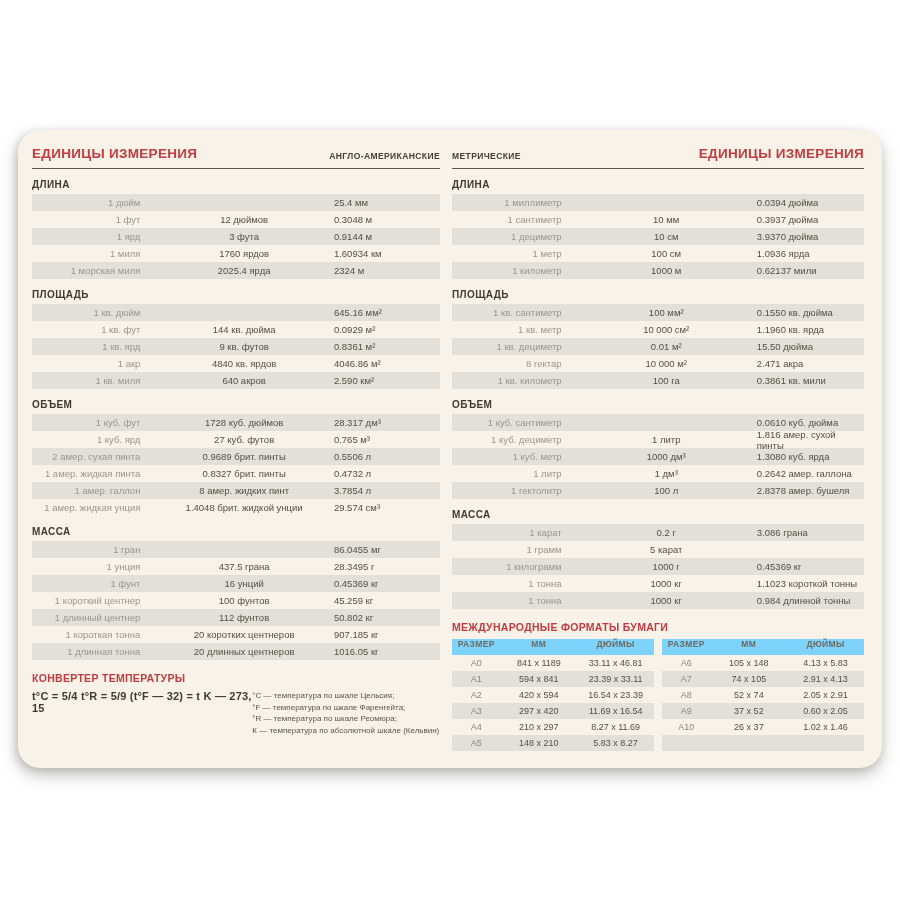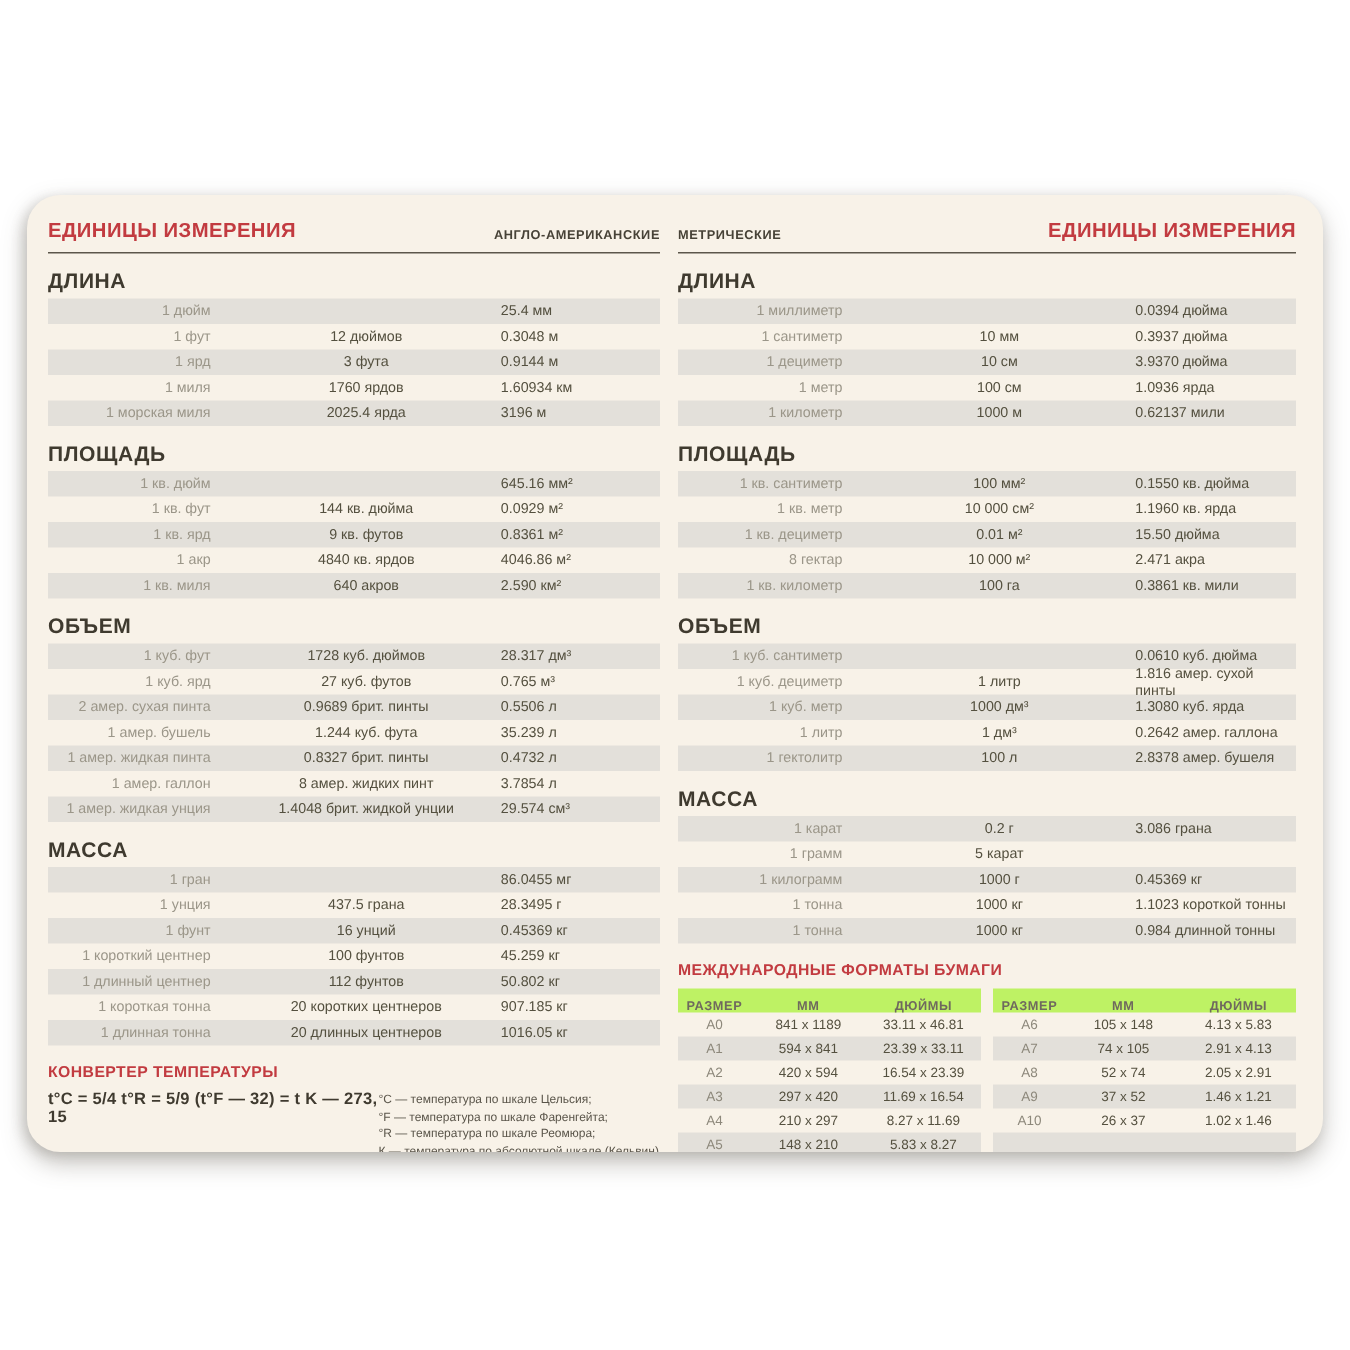--- a/index.html
+++ b/index.html
@@ -15,39 +15,39 @@
   .col { width:412px; display:flex; flex-direction:column; }
 
   .colhead {
     display:flex; justify-content:space-between; align-items:flex-end;
     border-bottom:1.5px solid #5c564b; padding-bottom:7px;
   }
   .title-red { color:#c23b40; font-weight:700; font-size:13.5px; letter-spacing:.3px; }
   .subtle    { color:#474237; font-weight:700; font-size:8.5px; letter-spacing:.4px; }
 
   .section { margin-top:10px; }
-  .sec-head { color:#3f3a2f; font-weight:700; font-size:14px; letter-spacing:.4px; margin-bottom:4px; }
+  .sec-head { color:#3f3a2f; font-weight:700; font-size:10px; letter-spacing:.4px; margin-bottom:4px; }
 
   .rows .trow { display:flex; align-items:center; height:17px; font-size:9.5px; color:#54503f; }
   .rows .trow:nth-child(odd) { background:#e3e0da; }
   .rows .cell.c0 { width:30%; text-align:right; padding-right:14px; color:#9b9689; }
   .rows .cell.c1 { width:44%; text-align:center; }
   .rows .cell.c2 { width:26%; text-align:left; }
 
   .temp { margin-top:12px; }
   .temp-head { color:#c23b40; font-weight:700; font-size:10.5px; letter-spacing:.3px; margin-bottom:6px; }
   .temp-body { display:flex; }
   .temp-formula { flex:0 0 54%; font-weight:700; font-size:11px; color:#3f3a2f; letter-spacing:.2px; }
   .temp-legend { flex:1; font-size:8px; color:#5a554a; line-height:1.45; }
 
   .paper { margin-top:12px; }
   .paper-head { color:#c23b40; font-weight:700; font-size:10.5px; letter-spacing:.3px; margin-bottom:6px; }
   .paper-tables { display:flex; gap:8px; }
   .ptable { width:202px; }
-  .phead { display:flex; align-items:flex-end; height:16px; background:#bef264; font-weight:700; font-size:8.5px; color:#6f695e; letter-spacing:.4px; }
+  .phead { display:flex; align-items:flex-start; height:16px; background:#7dd3fc; font-weight:700; font-size:8.5px; color:#6f695e; letter-spacing:.4px; }
   .prows .trow { display:flex; align-items:center; height:16px; font-size:9px; color:#54503f;justify-content:flex-end; }
   .prows .trow:nth-child(even) { background:#e3e0da; }
   .pc0, .prows .cell.c0 { width:24%; text-align:center; padding:0; color:inherit; }
   .pc1, .prows .cell.c1 { width:38%; text-align:center; }
   .pc2, .prows .cell.c2 { width:38%; text-align:center; }
   .prows .cell.c0 { color:#8d887b; }
 </style>
 </head>
 <body>
 
@@ -79,21 +79,21 @@
               <span class="cell c2">0.9144 м</span>
             </div>
             <div class="trow">
               <span class="cell c0">1 миля</span>
               <span class="cell c1">1760 ярдов</span>
               <span class="cell c2">1.60934 км</span>
             </div>
             <div class="trow">
               <span class="cell c0">1 морская миля</span>
               <span class="cell c1">2025.4 ярда</span>
-              <span class="cell c2">3196 м</span>
+              <span class="cell c2">2324 м</span>
             </div>
           </div>
       </div>
 
       <div class="section">
         <div class="sec-head">ПЛОЩАДЬ</div>
         <div class="rows">
             <div class="trow">
               <span class="cell c0">1 кв. дюйм</span>
               <span class="cell c1"></span>
@@ -132,25 +132,20 @@
             </div>
             <div class="trow">
               <span class="cell c0">1 куб. ярд</span>
               <span class="cell c1">27 куб. футов</span>
               <span class="cell c2">0.765 м³</span>
             </div>
             <div class="trow">
               <span class="cell c0">2 амер. сухая пинта</span>
               <span class="cell c1">0.9689 брит. пинты</span>
               <span class="cell c2">0.5506 л</span>
-            </div>
-            <div class="trow">
-              <span class="cell c0">1 амер. бушель</span>
-              <span class="cell c1">1.244 куб. фута</span>
-              <span class="cell c2">35.239 л</span>
             </div>
             <div class="trow">
               <span class="cell c0">1 амер. жидкая пинта</span>
               <span class="cell c1">0.8327 брит. пинты</span>
               <span class="cell c2">0.4732 л</span>
             </div>
             <div class="trow">
               <span class="cell c0">1 амер. галлон</span>
               <span class="cell c1">8 амер. жидких пинт</span>
               <span class="cell c2">3.7854 л</span>
@@ -408,21 +403,21 @@
                   <span class="cell c2">2.91 x 4.13</span>
                 </div>
                 <div class="trow">
                   <span class="cell c0">A8</span>
                   <span class="cell c1">52 x 74</span>
                   <span class="cell c2">2.05 x 2.91</span>
                 </div>
                 <div class="trow">
                   <span class="cell c0">A9</span>
                   <span class="cell c1">37 x 52</span>
-                  <span class="cell c2">1.46 x 1.21</span>
+                  <span class="cell c2">0.60 x 2.05</span>
                 </div>
                 <div class="trow">
                   <span class="cell c0">A10</span>
                   <span class="cell c1">26 x 37</span>
                   <span class="cell c2">1.02 x 1.46</span>
                 </div>
                 <div class="trow">
                   <span class="cell c0"></span>
                   <span class="cell c1"></span>
                   <span class="cell c2"></span>

